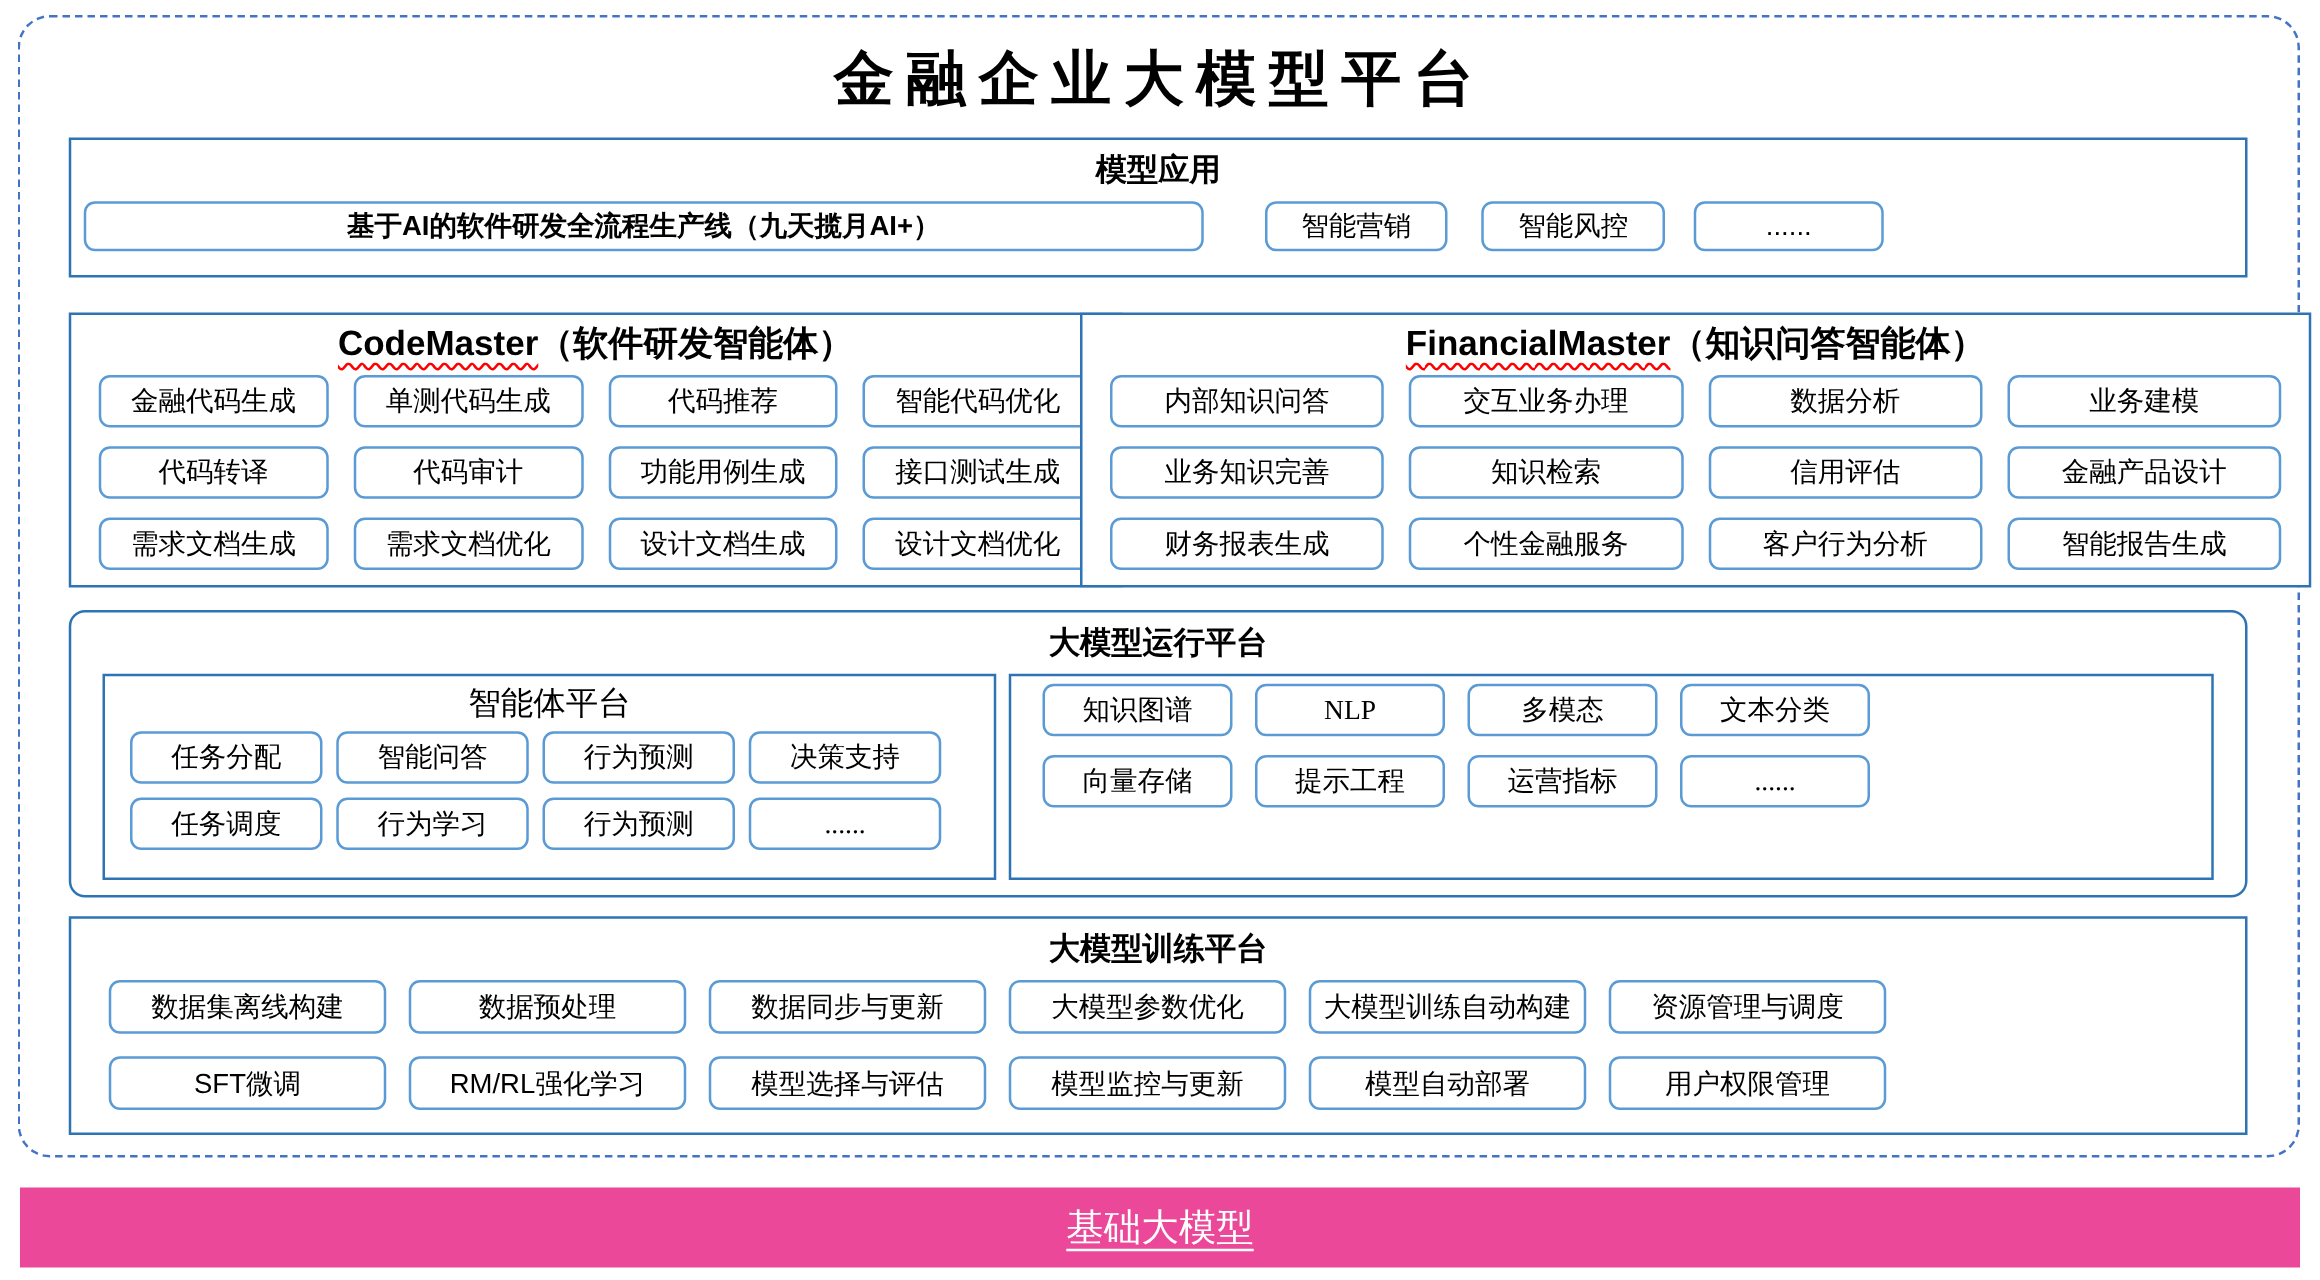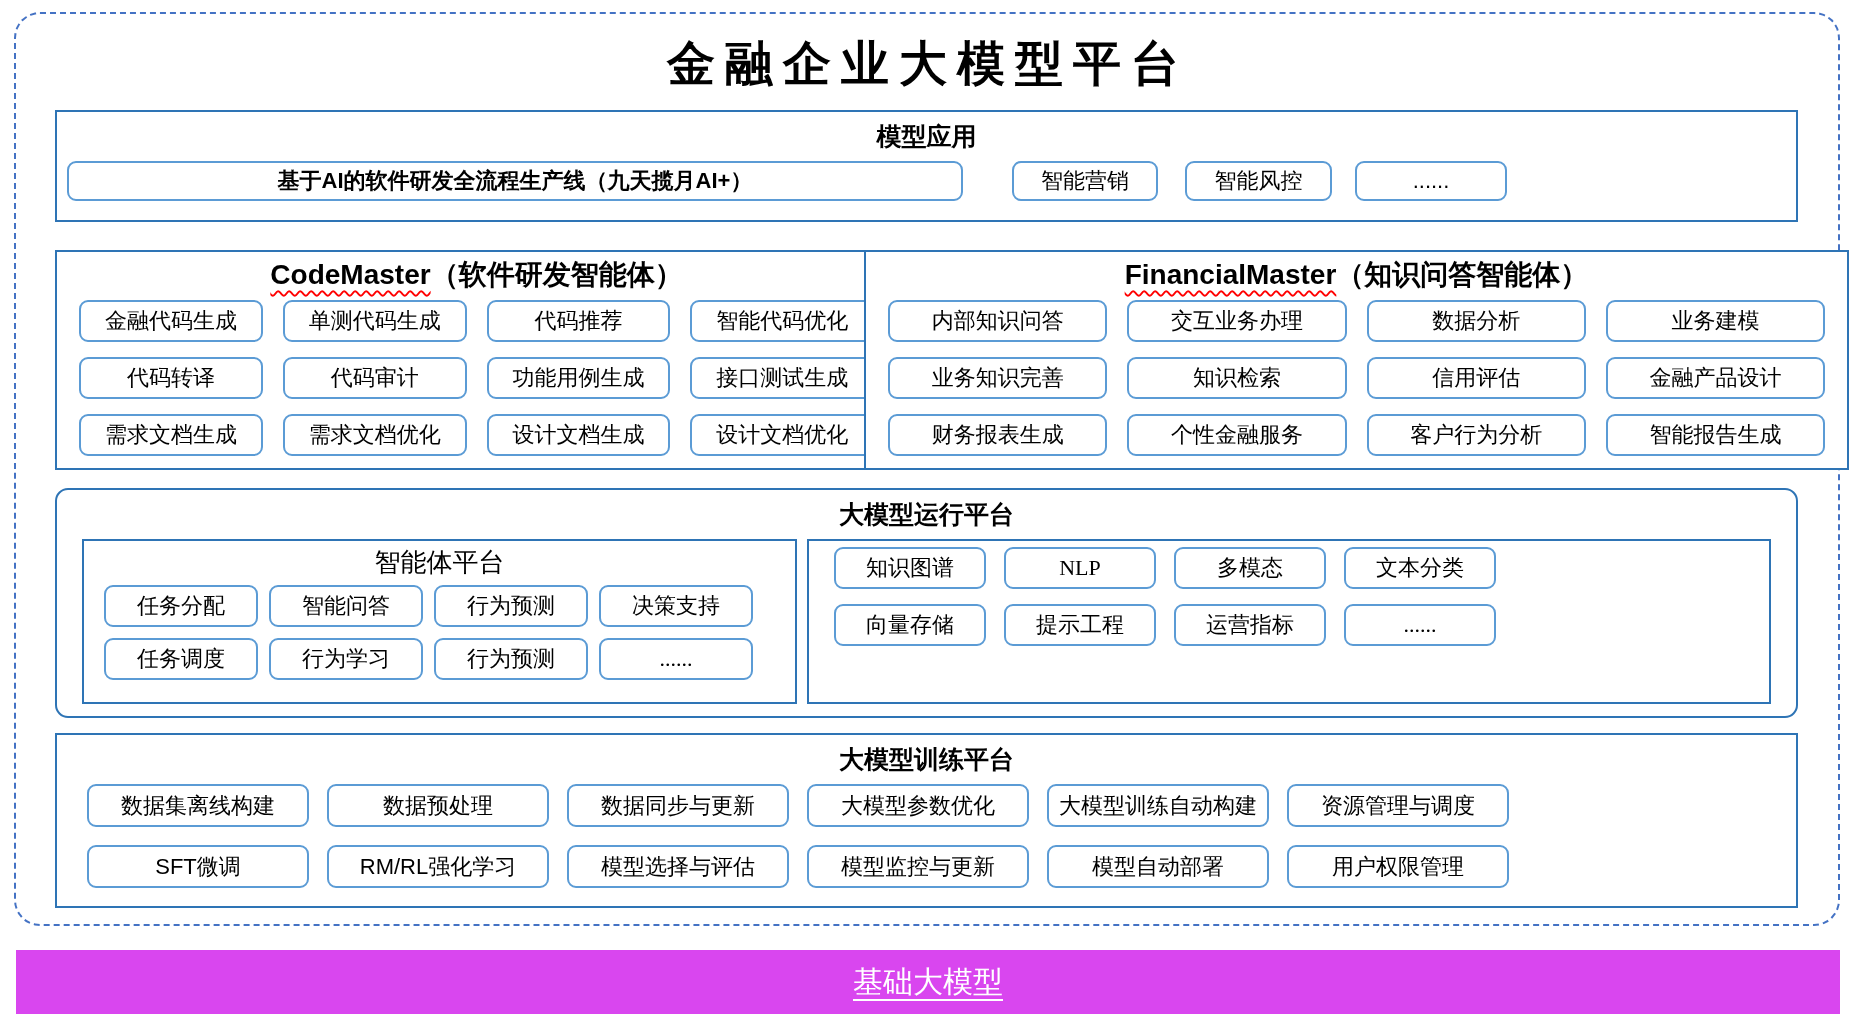--- a/index.html
+++ b/index.html
@@ -109,21 +109,21 @@
     grid-auto-rows:43px;
     column-gap:16px; row-gap:20px;
     padding:10px 0 0 30px;
     gap:18px;
   }
   .grid6 .item { height:43px; }
   
   #base-bar {
     position:absolute; left:16px; top:950px;
     width:1824px; height:64px;
-    background:#d946ef; color:#ffffff;
+    background:#ec4899; color:#ffffff;
     display:flex; align-items:center; justify-content:center;
     font-size:30px;
   }
   #base-bar .bar-label {
     text-decoration:underline;
     text-decoration-thickness:2px;
     text-underline-offset:7px;
   }
 </style>
 </head>

